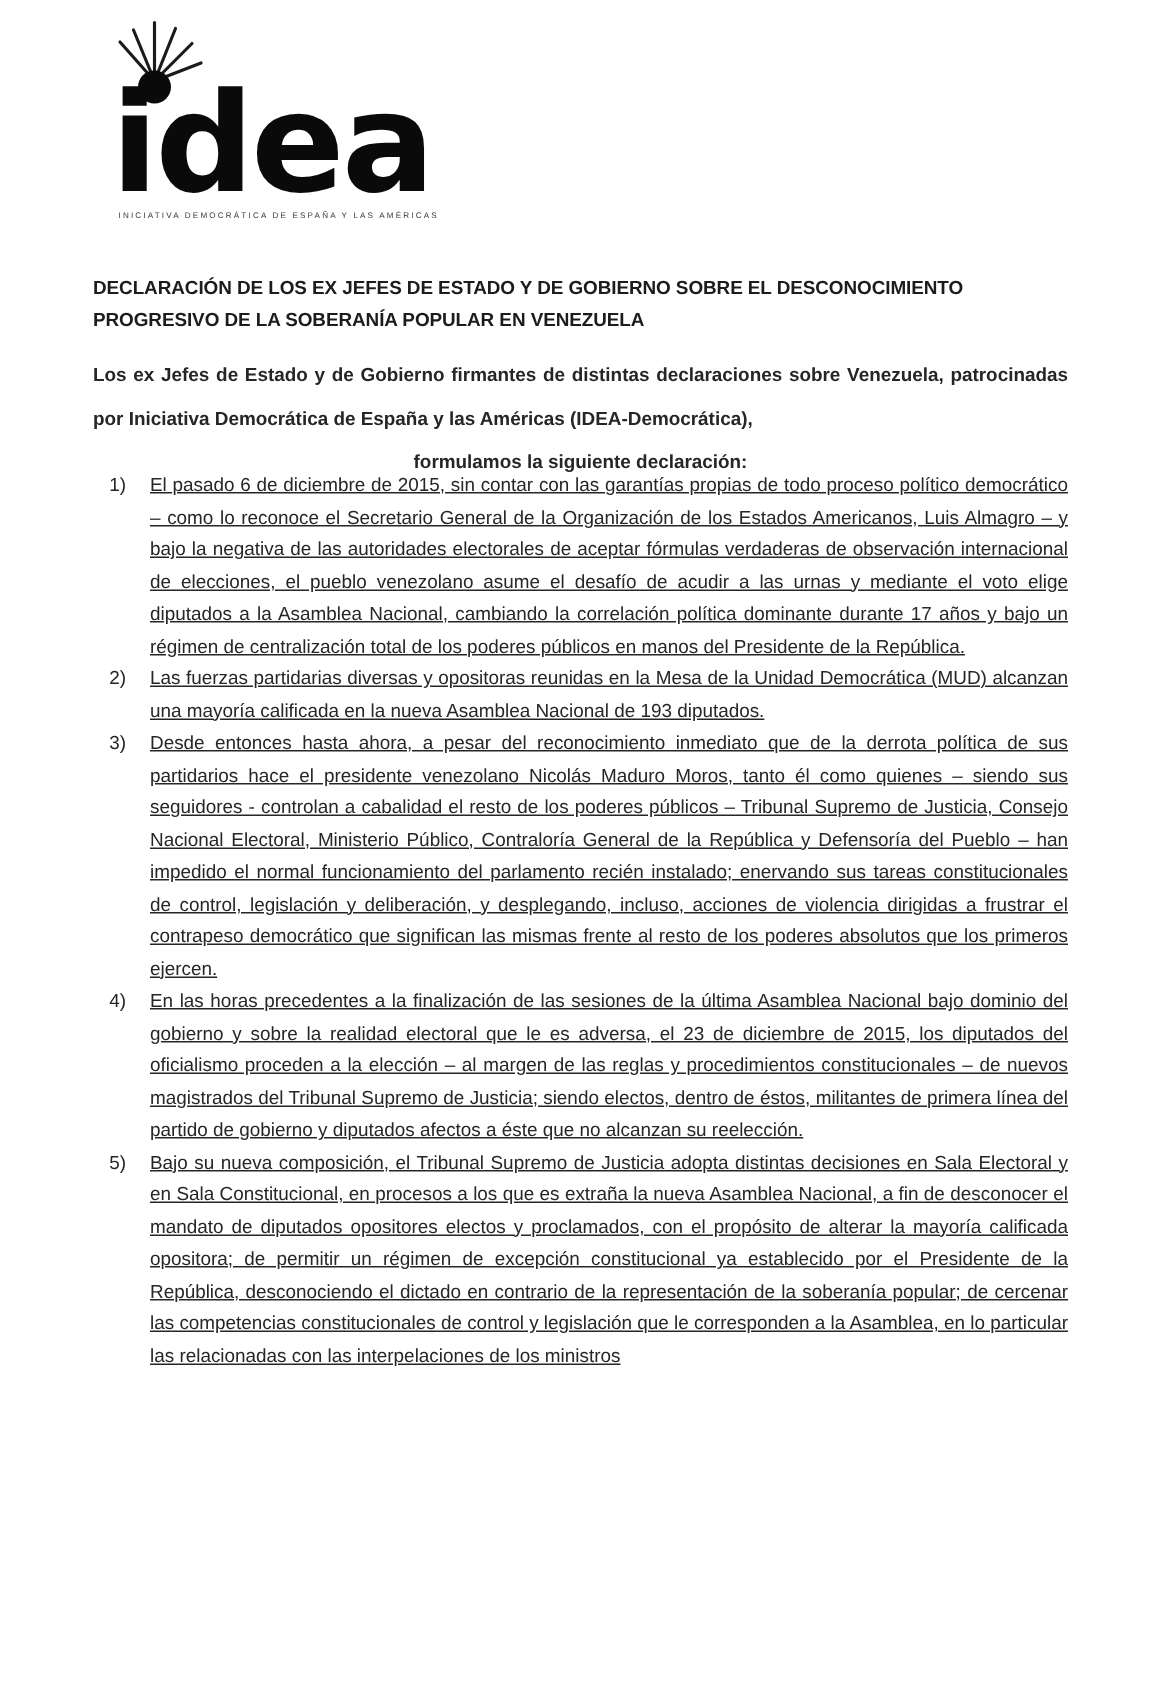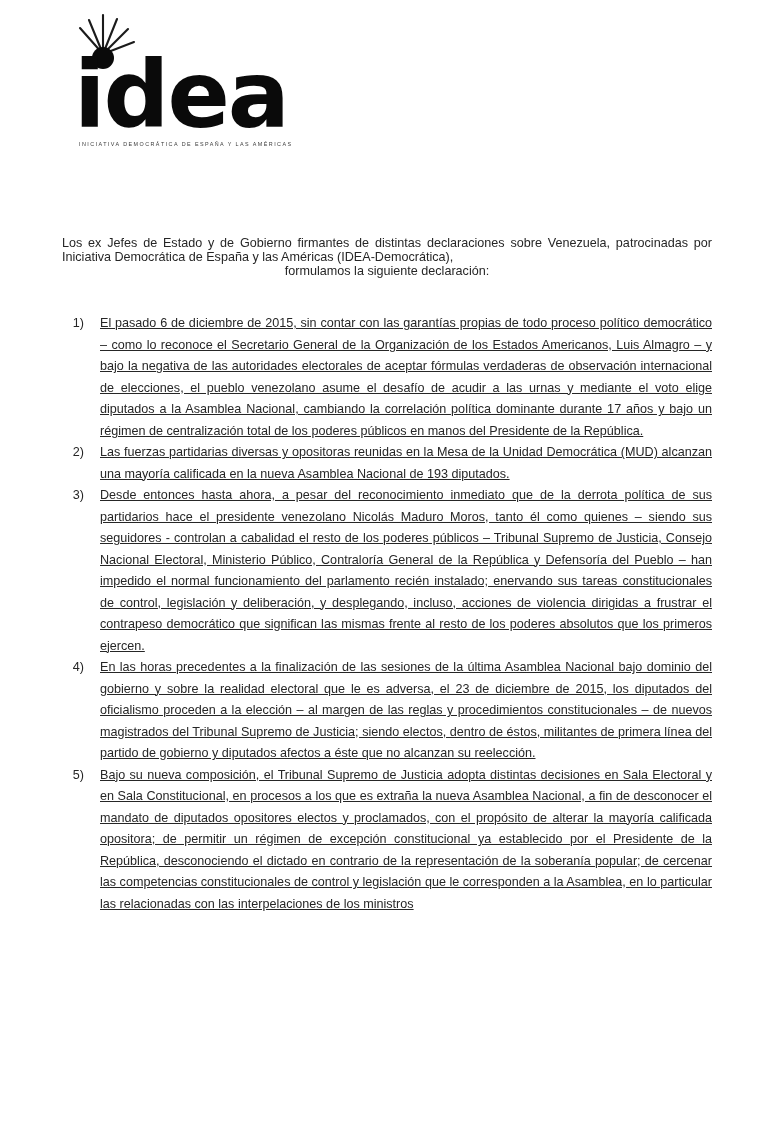--- a/index.html
+++ b/index.html
@@ -77,23 +77,24 @@
     letter-spacing: -0.05px;
   }
 
   
   .intro {
     position: absolute;
     left: 62px;
     top: 236px;
     width: 650px;
     font-size: 12.6px;
-    line-height: 14px;
+    line-height: 29px;
     text-align: justify;
     color: #262626;
+    font-weight: bold;
   }
   .intro p {
     margin: 0;
   }
   .intro p.last {
     text-align: center;
   }
 
   
   .decl-list {
@@ -140,20 +141,21 @@
           <line x1="31" y1="42" x2="56" y2="17"></line>
           <line x1="31" y1="42" x2="62" y2="30"></line>
         </g>
         <circle cx="31" cy="46" r="11" fill="#0a0a0a"></circle>
       </svg>
     </div>
     <div class="logo-wordmark">idea</div>
     <div class="logo-tagline">INICIATIVA DEMOCRÁTICA DE ESPAÑA Y LAS AMÉRICAS</div>
   </div>
 
+  <div class="doc-title">DECLARACIÓN DE LOS EX JEFES DE ESTADO Y DE GOBIERNO SOBRE EL DESCONOCIMIENTO PROGRESIVO DE LA SOBERANÍA POPULAR EN VENEZUELA</div>
 
   <div class="intro">
     <p>Los ex Jefes de Estado y de Gobierno firmantes de distintas declaraciones sobre Venezuela, patrocinadas por Iniciativa Democrática de España y las Américas (IDEA-Democrática),</p>
     <p class="last">formulamos la siguiente declaración:</p>
   </div>
 
   <div class="decl-list">
 
     <div class="decl-item">
       <div class="decl-num">1)</div>

